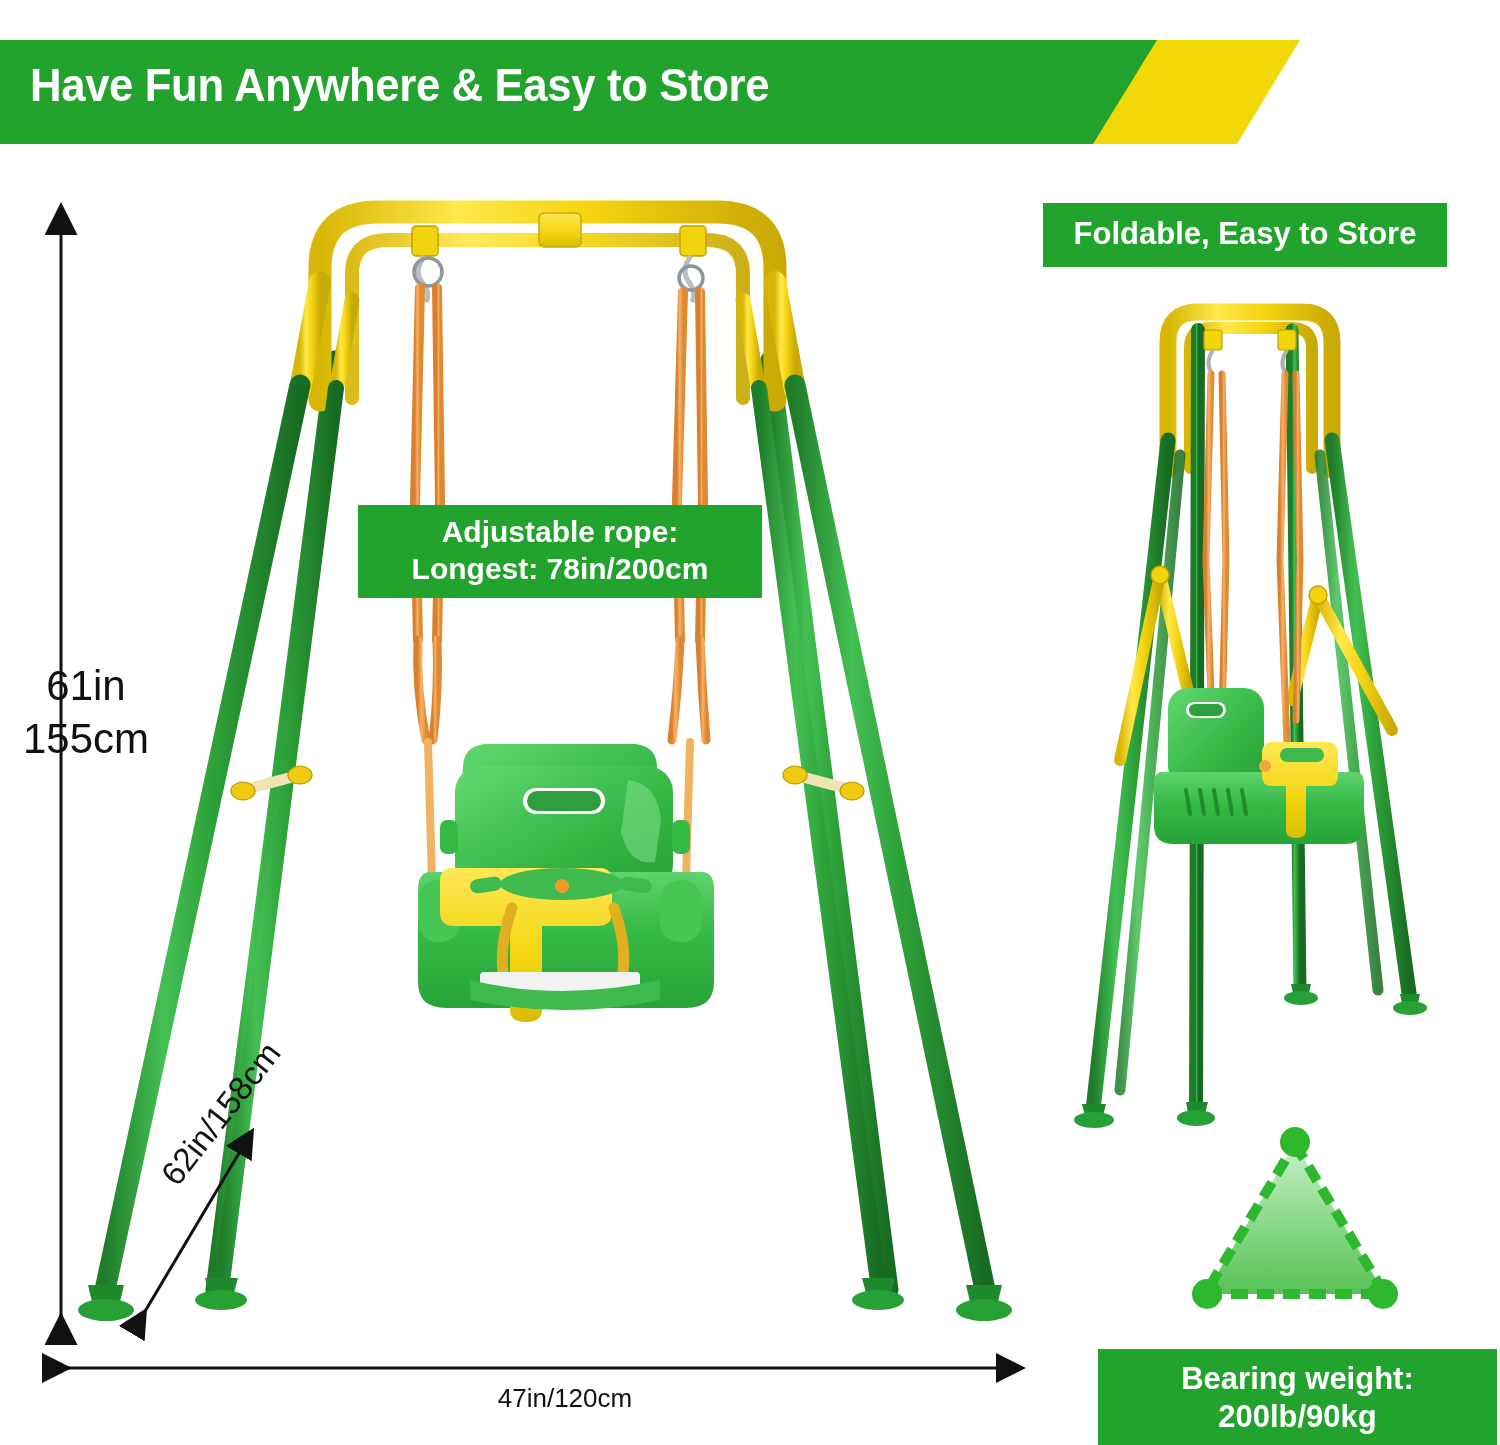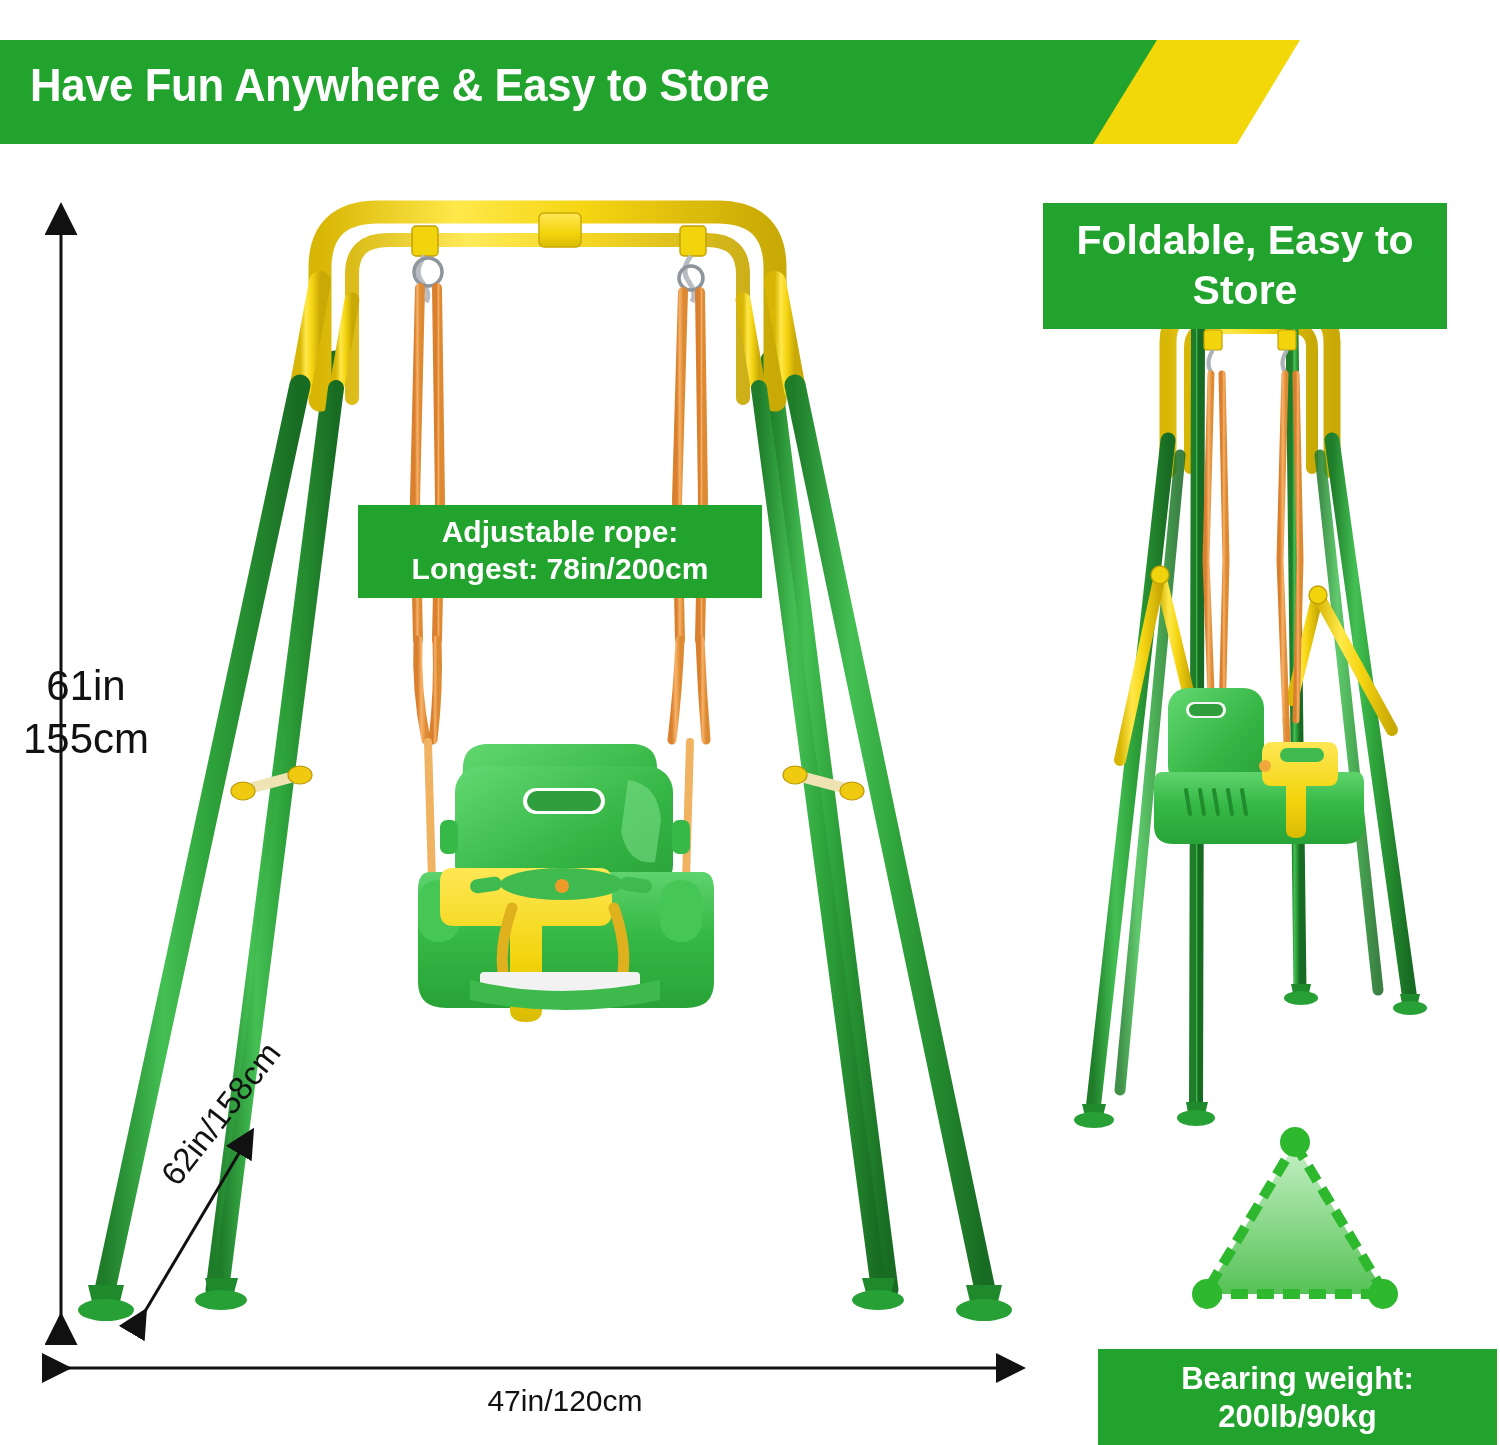--- a/index.html
+++ b/index.html
@@ -30,27 +30,27 @@
     transform: scaleX(0.93); transform-origin: left center;
   }
 
   
   .glabel {
     position: absolute; background: #22a32e; color: #fff;
     font-weight: bold; text-align: center; line-height: 1.22;
     padding: 9px 14px 11px 14px; white-space: pre-line;
   }
   #label-rope   { left: 358px; top: 505px;  width: 404px; font-size: 30px; }
-  #label-fold   { left: 1043px; top: 203px; width: 404px; font-size: 41px; padding: 12px 10px 14px; }
+  #label-fold   { left: 1043px; top: 203px; width: 404px; font-size: 31px; padding: 12px 10px 14px; }
   #label-weight { left: 1098px; top: 1349px; width: 399px; font-size: 31px; padding: 11px 10px 14px; }
 
   
   .dim-text { position: absolute; color: #111; font-size: 42px; font-weight: 500; white-space: pre-line; line-height: 1.25; }
   #dim-height { left: 16px; top: 660px; width: 140px; text-align: center; }
-  #dim-width  { left: 420px; top: 1382px; width: 290px; text-align: center; font-size: 30px;}
+  #dim-width  { left: 420px; top: 1382px; width: 290px; text-align: center; font-size: 26px;}
   #dim-depth  {
     left: 152px; top: 1168px; font-size: 33px;
     transform: rotate(-52deg); transform-origin: left top; white-space: nowrap;
   }
   .dimsvg { position: absolute; left: 0; top: 0; width: 1500px; height: 1445px; pointer-events: none; }
 
   
   .artsvg { position: absolute; left: 0; top: 0; width: 1500px; height: 1445px; }
 
   

